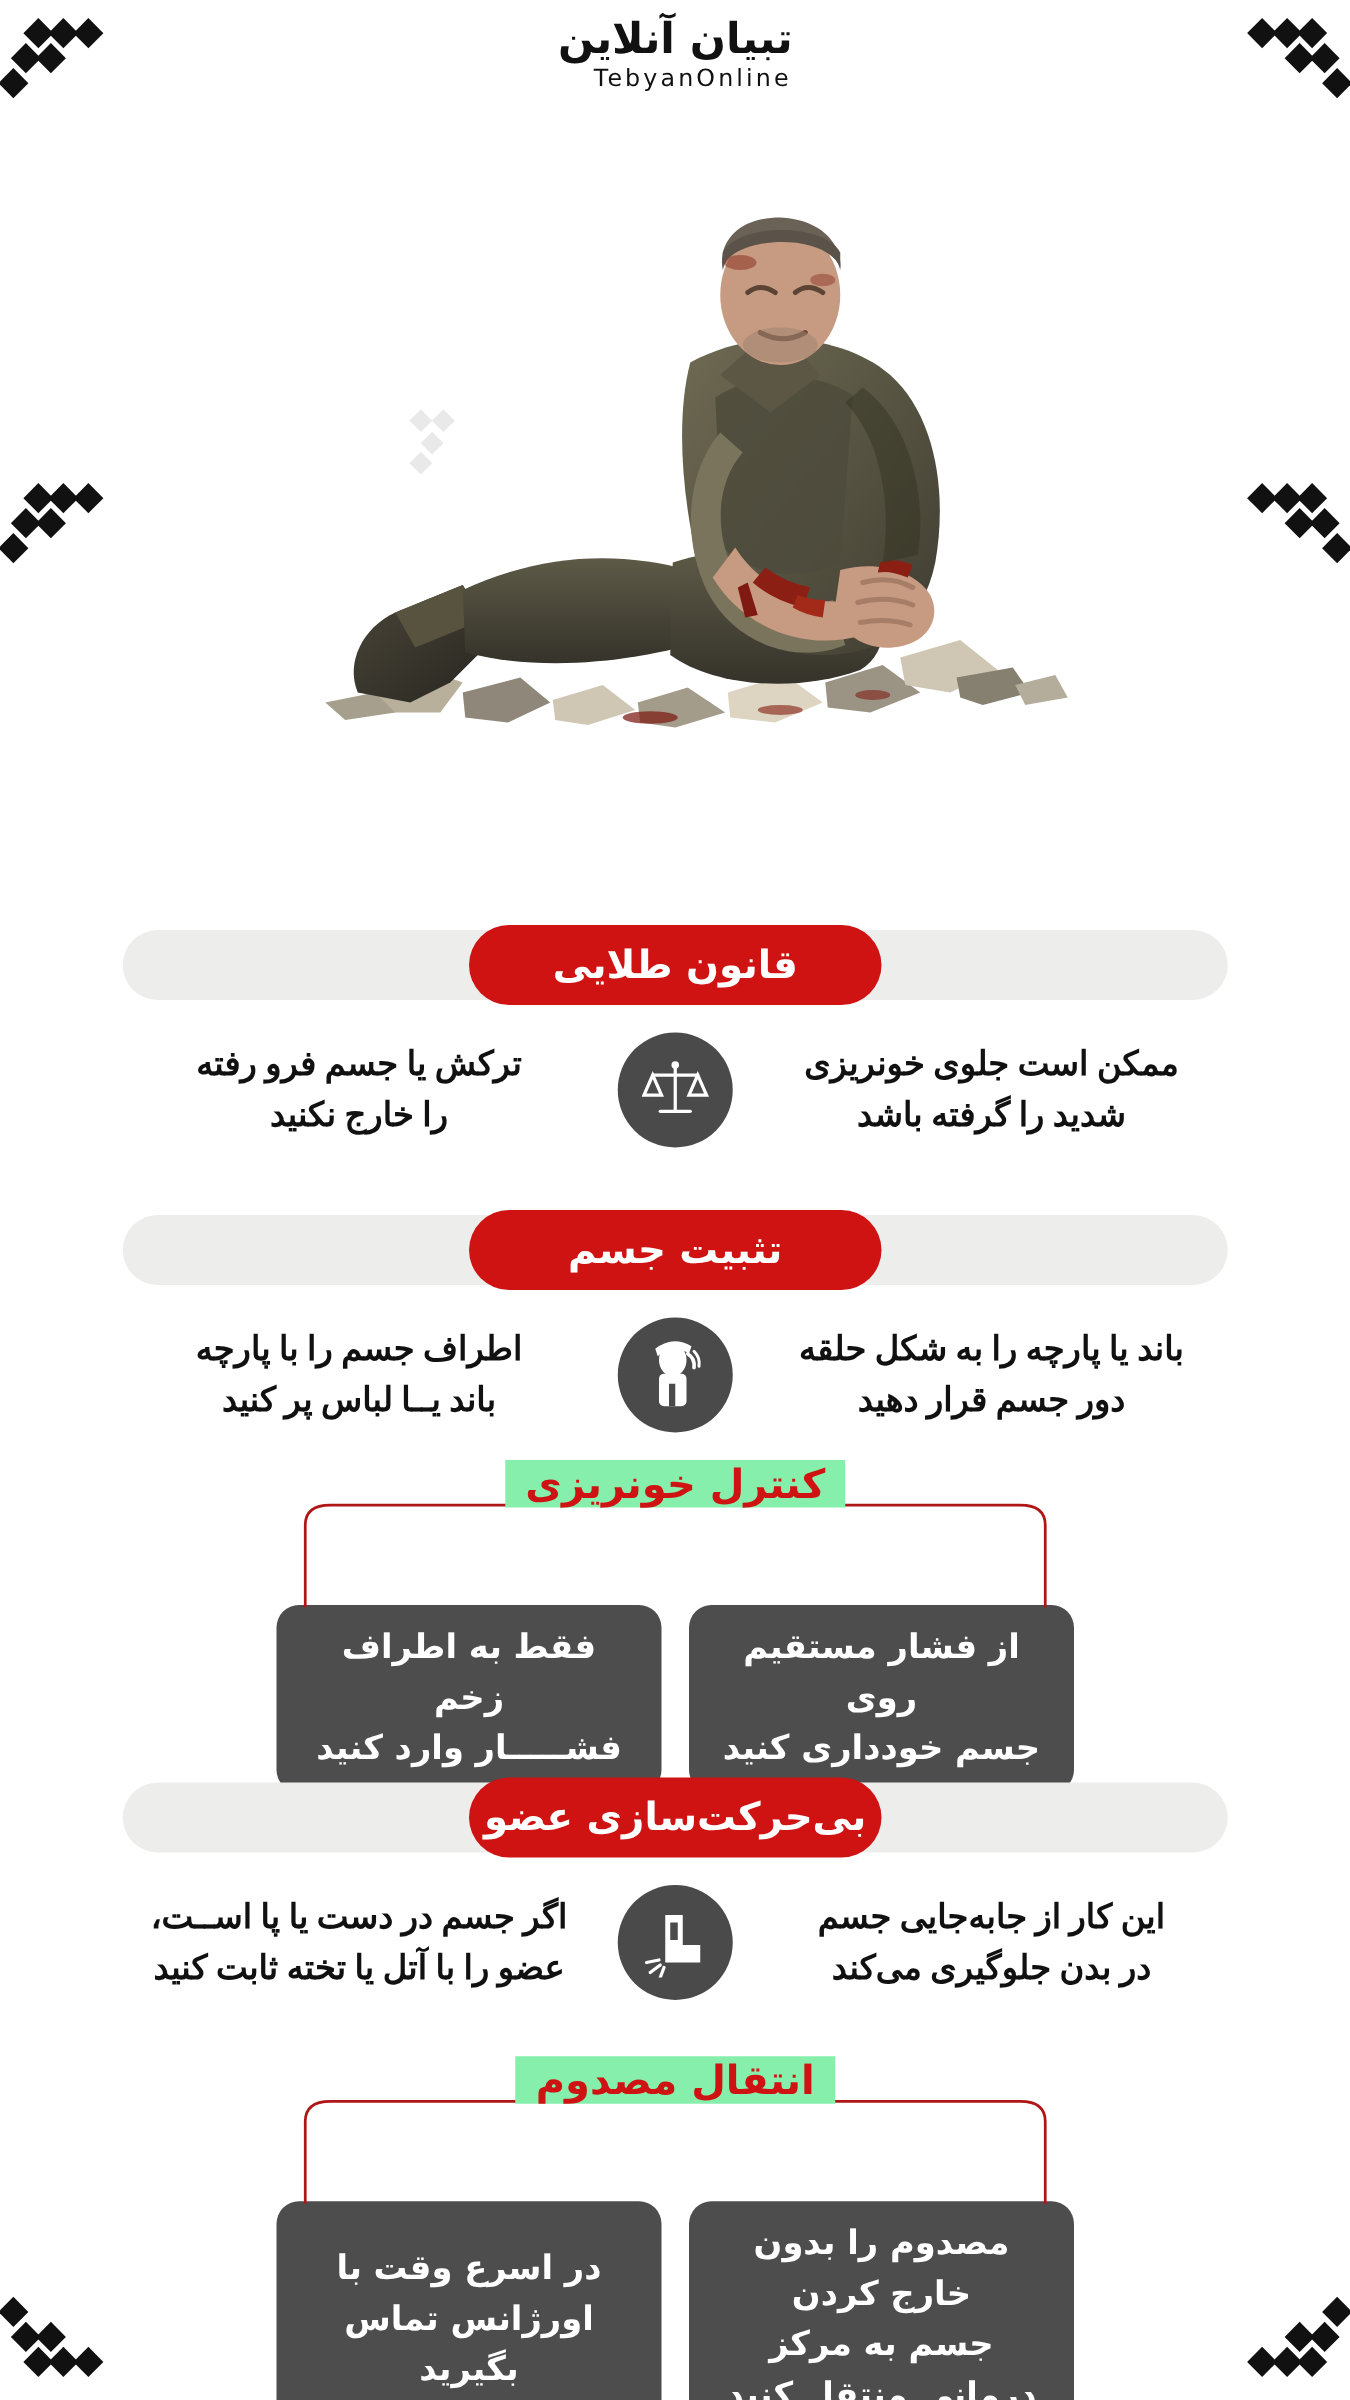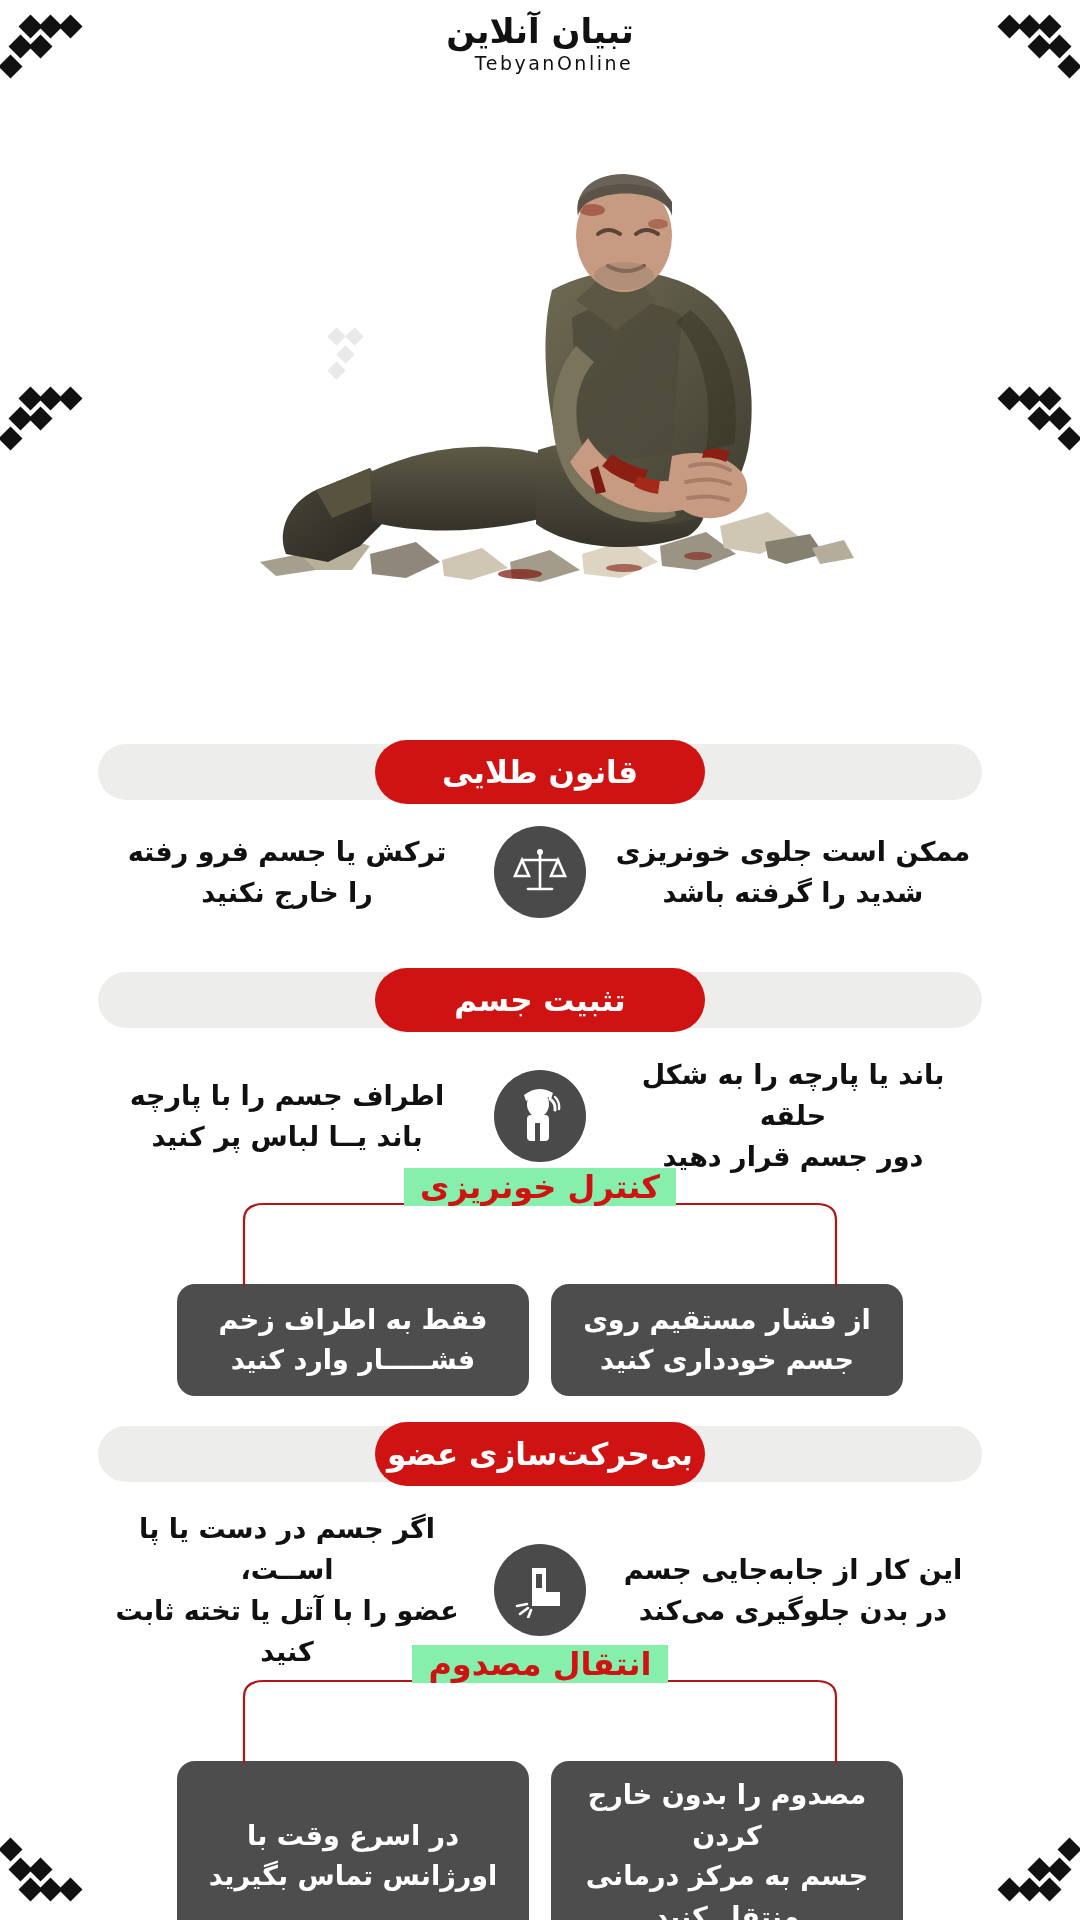--- a/index.html
+++ b/index.html
@@ -68,39 +68,39 @@
     position:absolute;left:50%;top:-4px;transform:translateX(-50%);
     min-width:330px;height:64px;background:#cf1313;border-radius:32px;
     display:flex;align-items:center;justify-content:center;
   }
   .pill-txt{color:#fff;font-size:31px;font-weight:bold;letter-spacing:-0.5px;}
 
   .row{display:flex;align-items:center;justify-content:center;margin-top:26px;gap:18px;}
   .col{width:378px;}
   .col.rt{text-align:center;}
   .col.lf{text-align:center;}
-  .col p{font-size:27px;font-weight:bold;color:#111;line-height:1.52;letter-spacing:-0.3px;}
+  .col p{font-size:27px;font-weight:bold;color:#111;line-height:1.52;letter-spacing:-0.3px;font-family:Liberation Serif, serif;}
   .icon-circle{
     width:92px;height:92px;border-radius:50%;background:#4a4a4a;
     display:flex;align-items:center;justify-content:center;flex:0 0 auto;
   }
   .icon-circle svg{display:block;}
 
   
   .brk-title{
     text-align:center;font-size:32px;font-weight:bold;color:#cf1313;
     position:relative;z-index:3;background:#86efac;display:inline-block;padding:0 16px;
     letter-spacing:-0.5px;
   }
   .brk-title-wrap{text-align:center;position:relative;z-index:3;}
   .bracket{position:relative;height:78px;margin:0 auto;width:640px;}
   .bracket svg{position:absolute;top:-16px;left:0;}
   .boxrow{display:flex;justify-content:center;gap:22px;margin-top:0px;}
   .darkbox{
-    width:352px;min-height:112px;background:#4d4d4d;border-radius:18px;
+    width:308px;min-height:112px;background:#4d4d4d;border-radius:18px;
     display:flex;align-items:center;justify-content:center;padding:14px 20px;
   }
   .darkbox p{color:#fff;font-size:27px;font-weight:bold;line-height:1.5;text-align:center;letter-spacing:-0.3px;}
 </style>
 </head>
 <body>
 
 <div class="page">
 
   <div class="corner tl">

